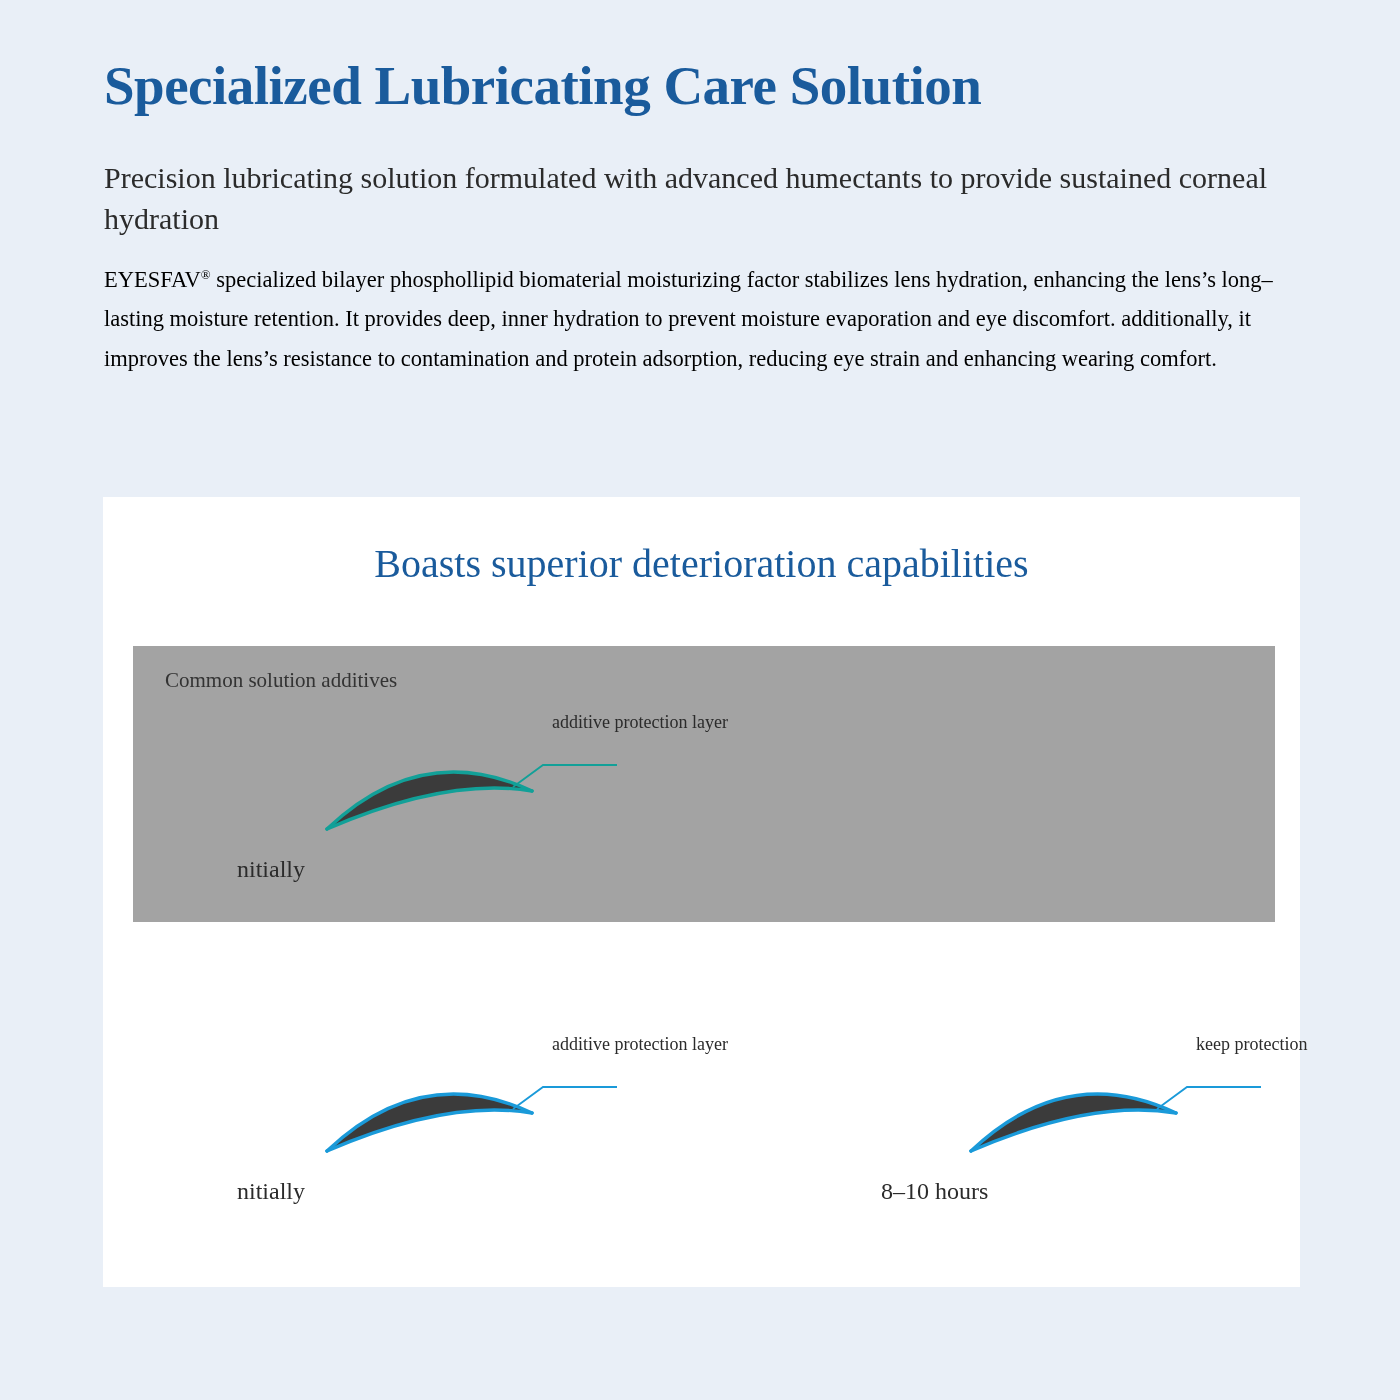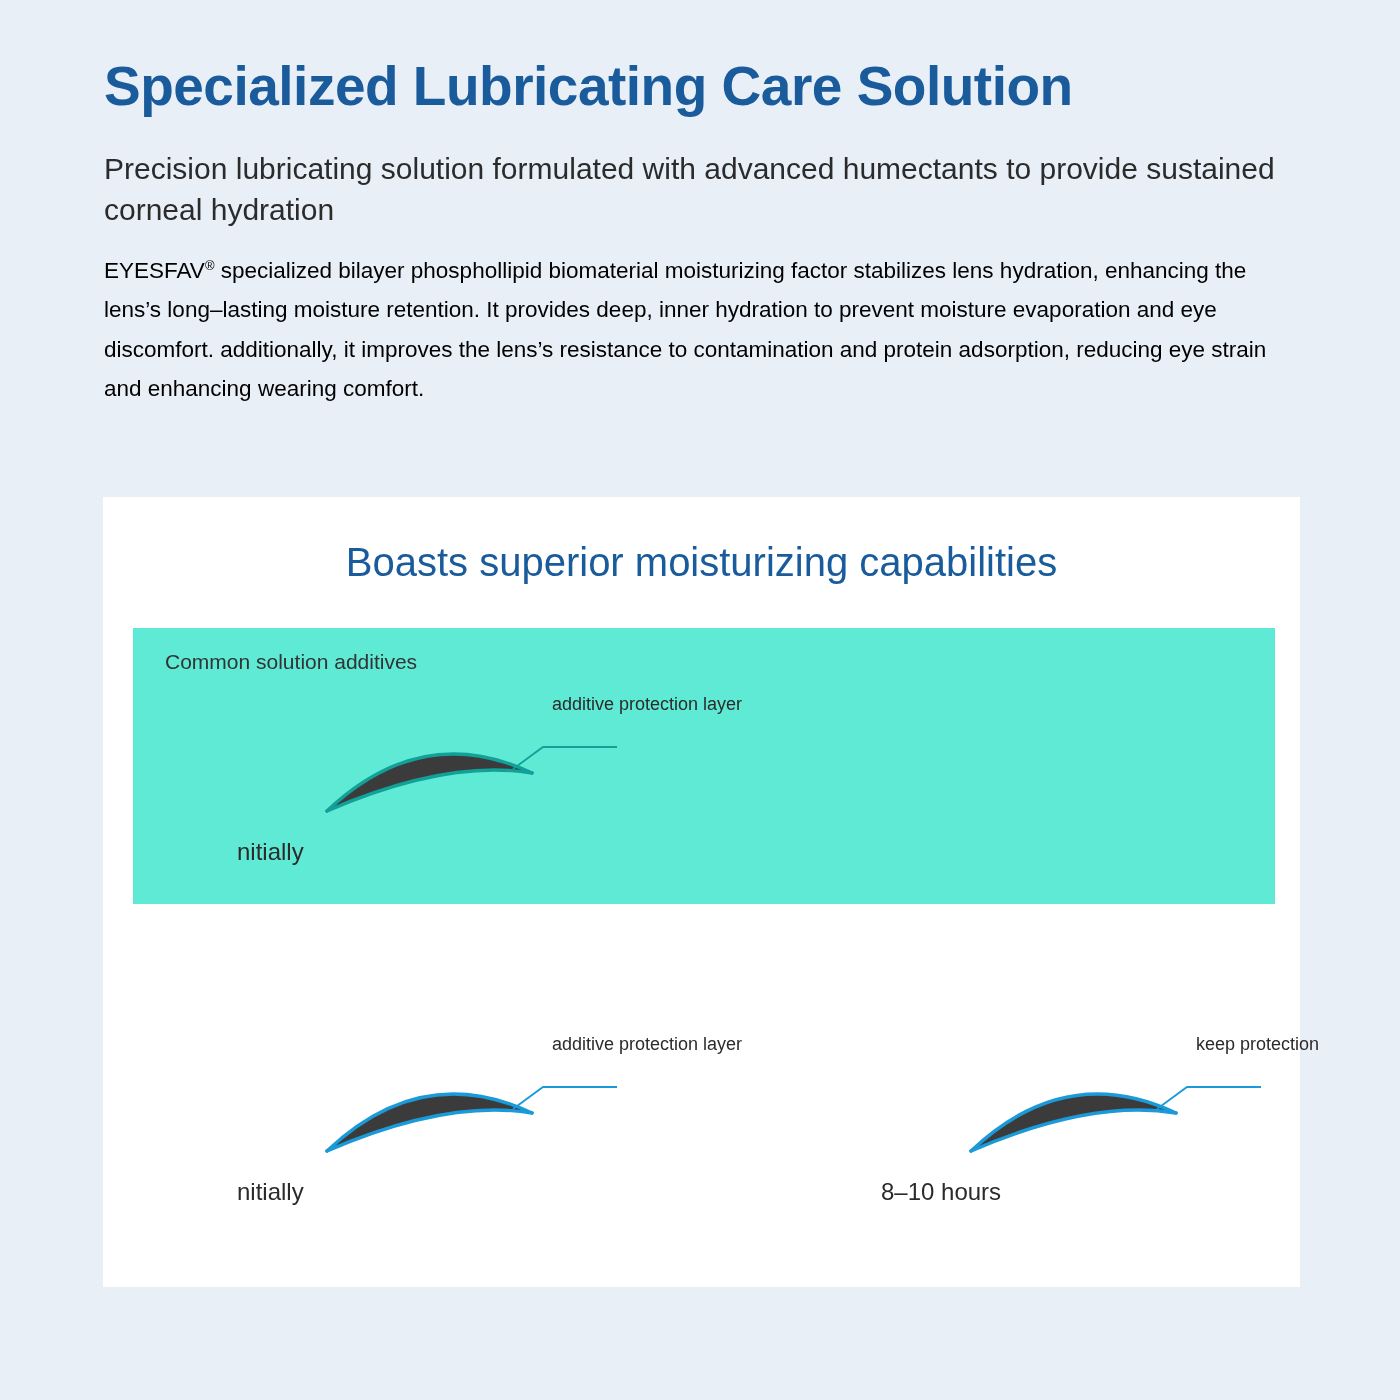--- a/index.html
+++ b/index.html
@@ -2,30 +2,30 @@
 <html><head>
 <meta charset="utf-8">
 <style>
   * { margin:0; padding:0; box-sizing:border-box; }
   html, body {
     width:1400px; height:1400px;
     background:#e9eff7;
     font-family:"Liberation Sans", sans-serif;
     overflow:hidden;
   }
-  .page { position:relative; width:1400px; height:1400px; }
+  .page { position:relative; width:1400px; height:1400px;font-family:Liberation Serif, serif; }
 
   
   .header { position:absolute; left:104px; top:56px; width:1200px; }
   .title {
     font-size:55px; font-weight:bold; color:#1a5b9c;
     letter-spacing:-0.5px; line-height:1.1;
   }
   .subtitle {
-    margin-top:31px; font-size:30px; color:#2b2b2b;
+    margin-top:40px; font-size:30px; color:#2b2b2b;
     line-height:1.38; font-weight:400; max-width:1240px;
   }
   .body-copy {
     margin-top:21px; font-size:22.5px; color:#000000;
     line-height:1.74; max-width:1215px;
   }
   .body-copy sup { font-size:13px; vertical-align:super; }
 
   
   .card {
@@ -33,23 +33,23 @@
     width:1197px; height:790px;
     background:#ffffff;
   }
   .card-title {
     position:absolute; left:0; top:43px; width:100%;
     text-align:center; font-size:40px; color:#1a5b9c; font-weight:400;
   }
 
   
   .grey-panel {
-    position:absolute; left:30px; top:131px;
+    position:absolute; left:30px; top:149px;
     width:1142px; height:276px;
-    background:#5eead4;
+    background:#a3a3a3;
   }
   .panel-label {
     position:absolute; left:32px; top:22px;
     font-size:21px; color:#333333;
   }
   .white-panel {
     position:absolute; left:30px; top:449px;
     width:1142px; height:320px;
     background:#ffffff;
   }
@@ -78,21 +78,21 @@
 <div class="page">
 
   <div class="header">
     <h1 class="title">Specialized Lubricating Care Solution</h1>
     <p class="subtitle">Precision lubricating solution formulated with advanced humectants to provide sustained corneal hydration</p>
     <p class="body-copy"><span>EYESFAV</span><sup>®</sup><span> specialized bilayer phosphollipid biomaterial moisturizing factor stabilizes lens hydration, enhancing the lens’s long–lasting moisture retention. It provides deep, inner hydration to prevent moisture evaporation and eye discomfort. additionally, it improves the lens’s resistance to contamination and protein adsorption, reducing eye strain and enhancing wearing comfort.</span></p>
   </div>
 
   <div class="card">
 
-    <div class="card-title">Boasts superior moisturizing capabilities</div>
+    <div class="card-title">Boasts superior deterioration capabilities</div>
 
     <div class="grey-panel">
       <div class="panel-label">Common solution additives</div>
 
       <div class="lens-fig fig-tl">
         <svg width="300" height="120" viewBox="0 0 300 120">
           <path d="M10 95 Q 105 5 215 57 Q 130 43 10 95 Z" fill="#3b3b3b"></path>
           <path d="M10 95 Q 105 5 215 57" fill="none" stroke="#12a098" stroke-width="3.4" stroke-linecap="round"></path>
           <path d="M10 95 Q 130 43 215 57" fill="none" stroke="#12a098" stroke-width="3.4" stroke-linecap="round"></path>
           <polyline points="196,53 226,31 340,31" fill="none" stroke="#12a098" stroke-width="1.8"></polyline>

